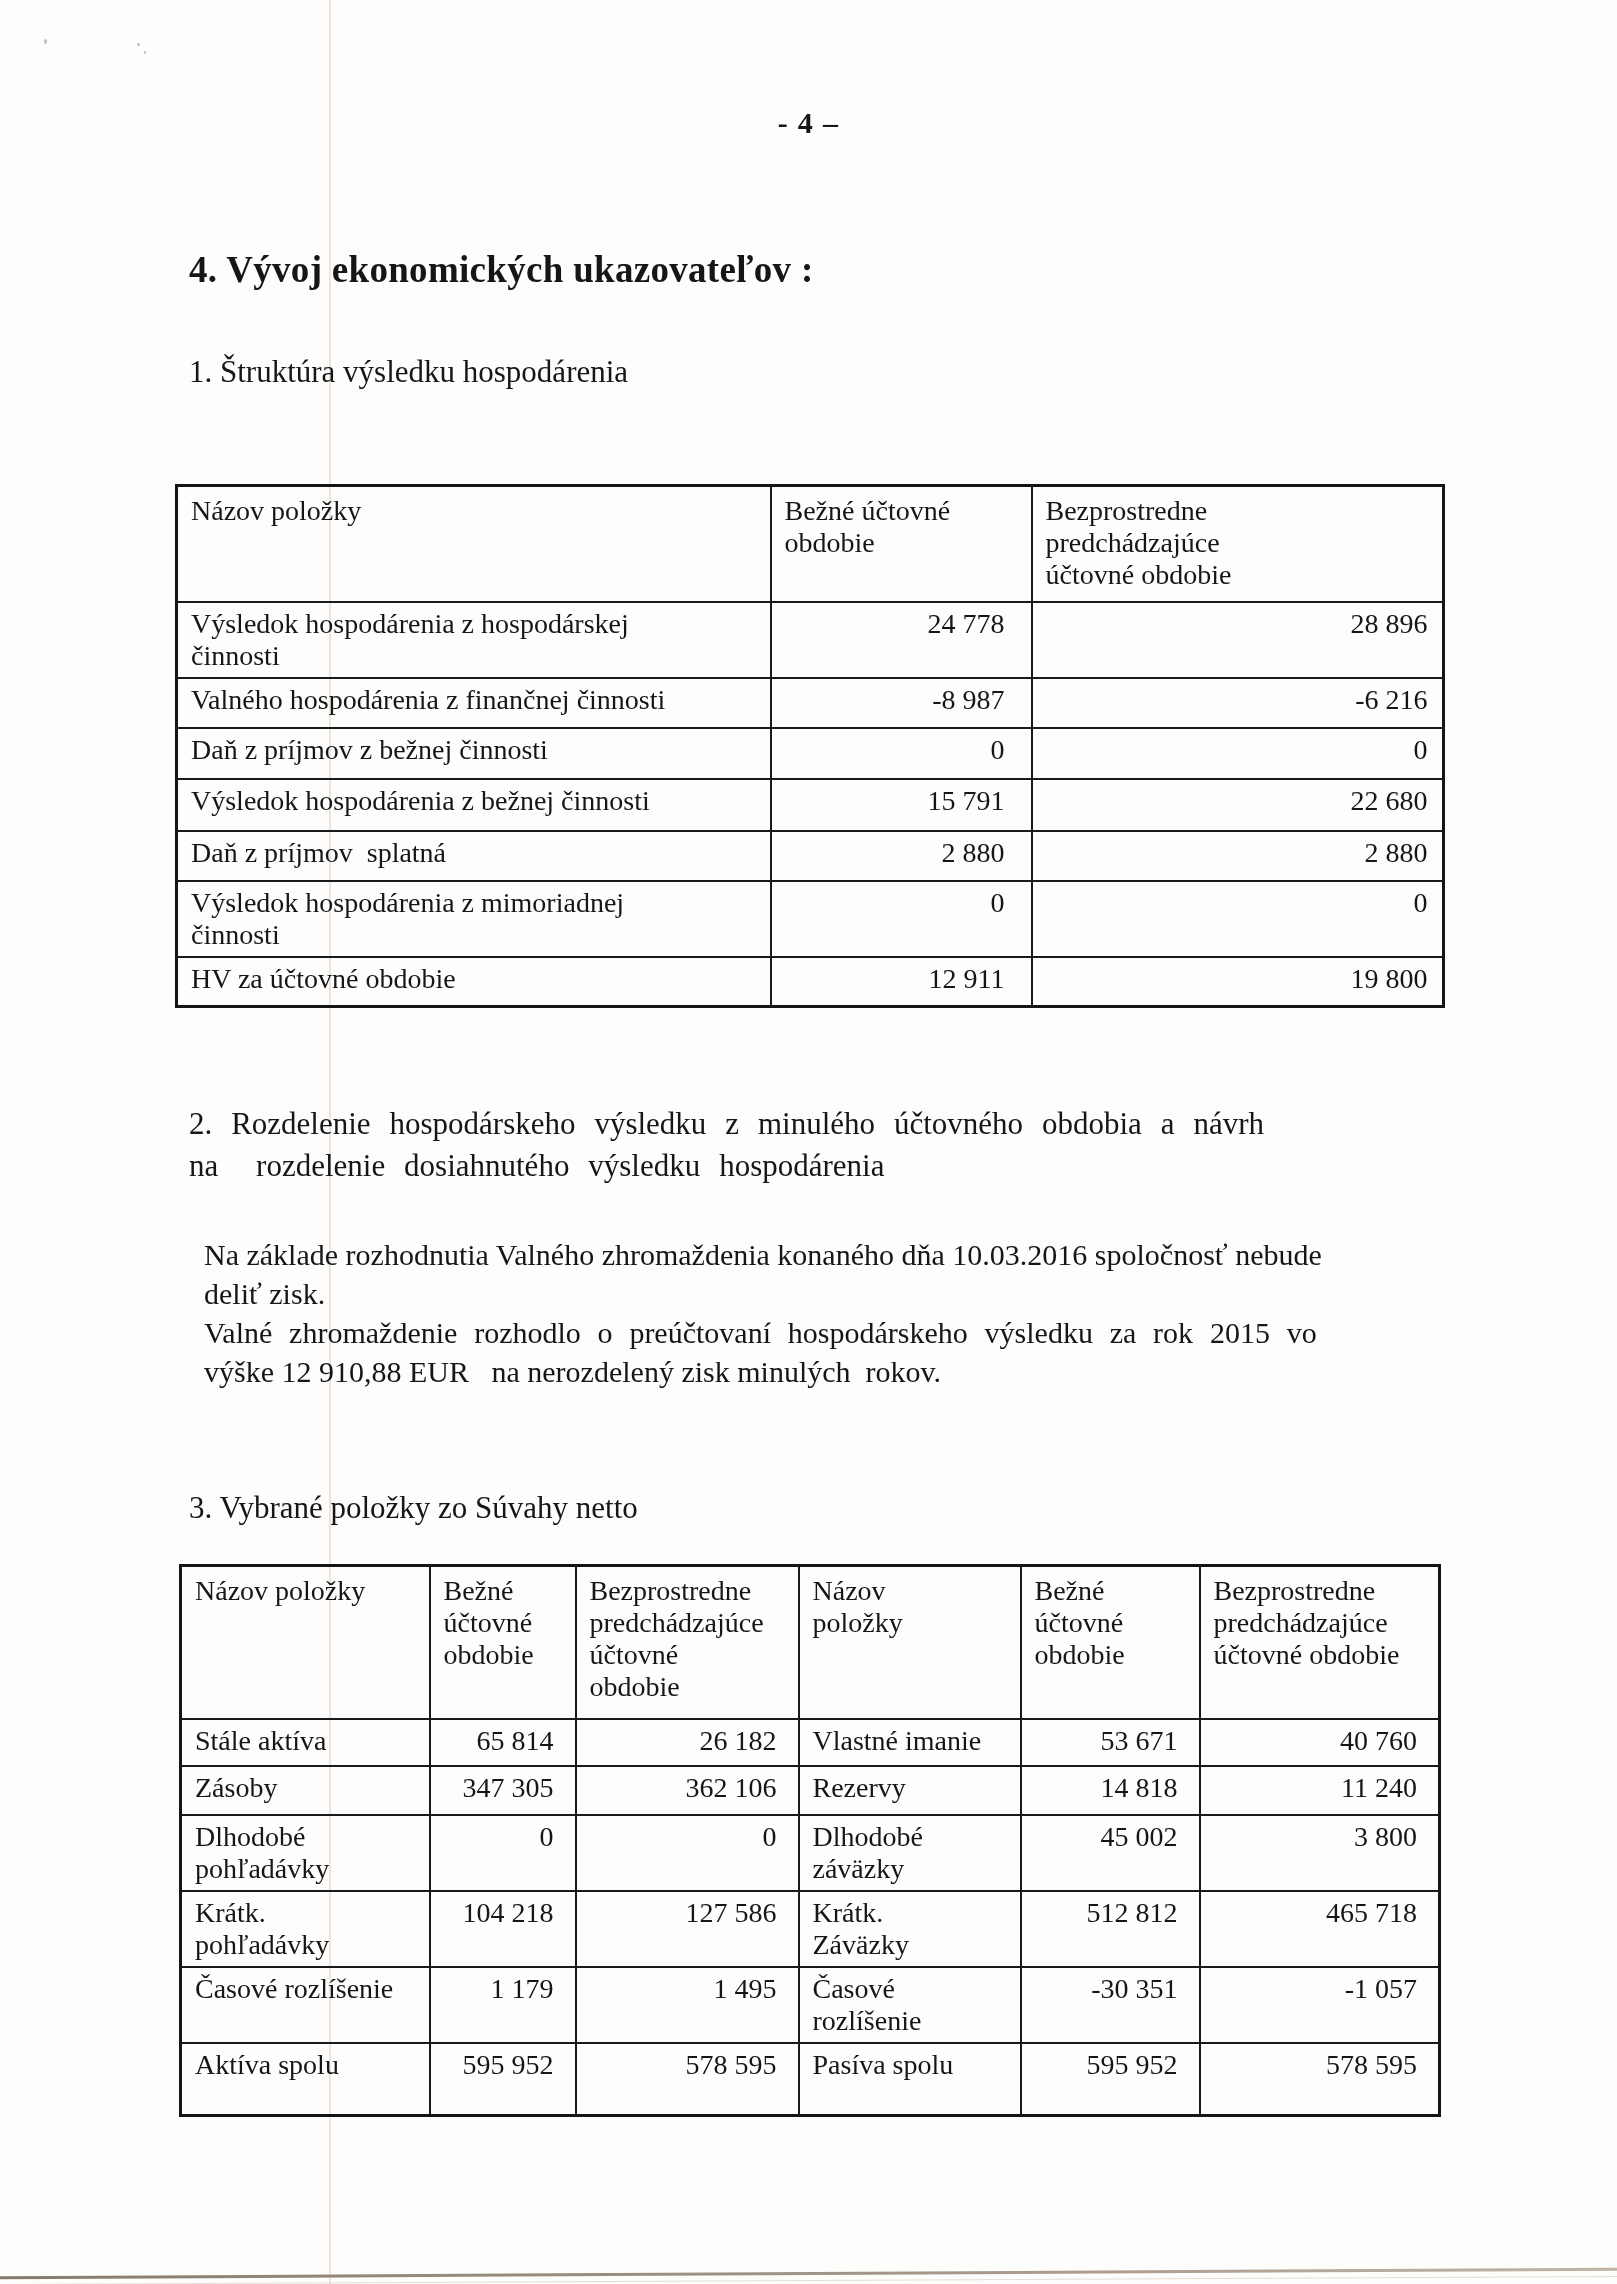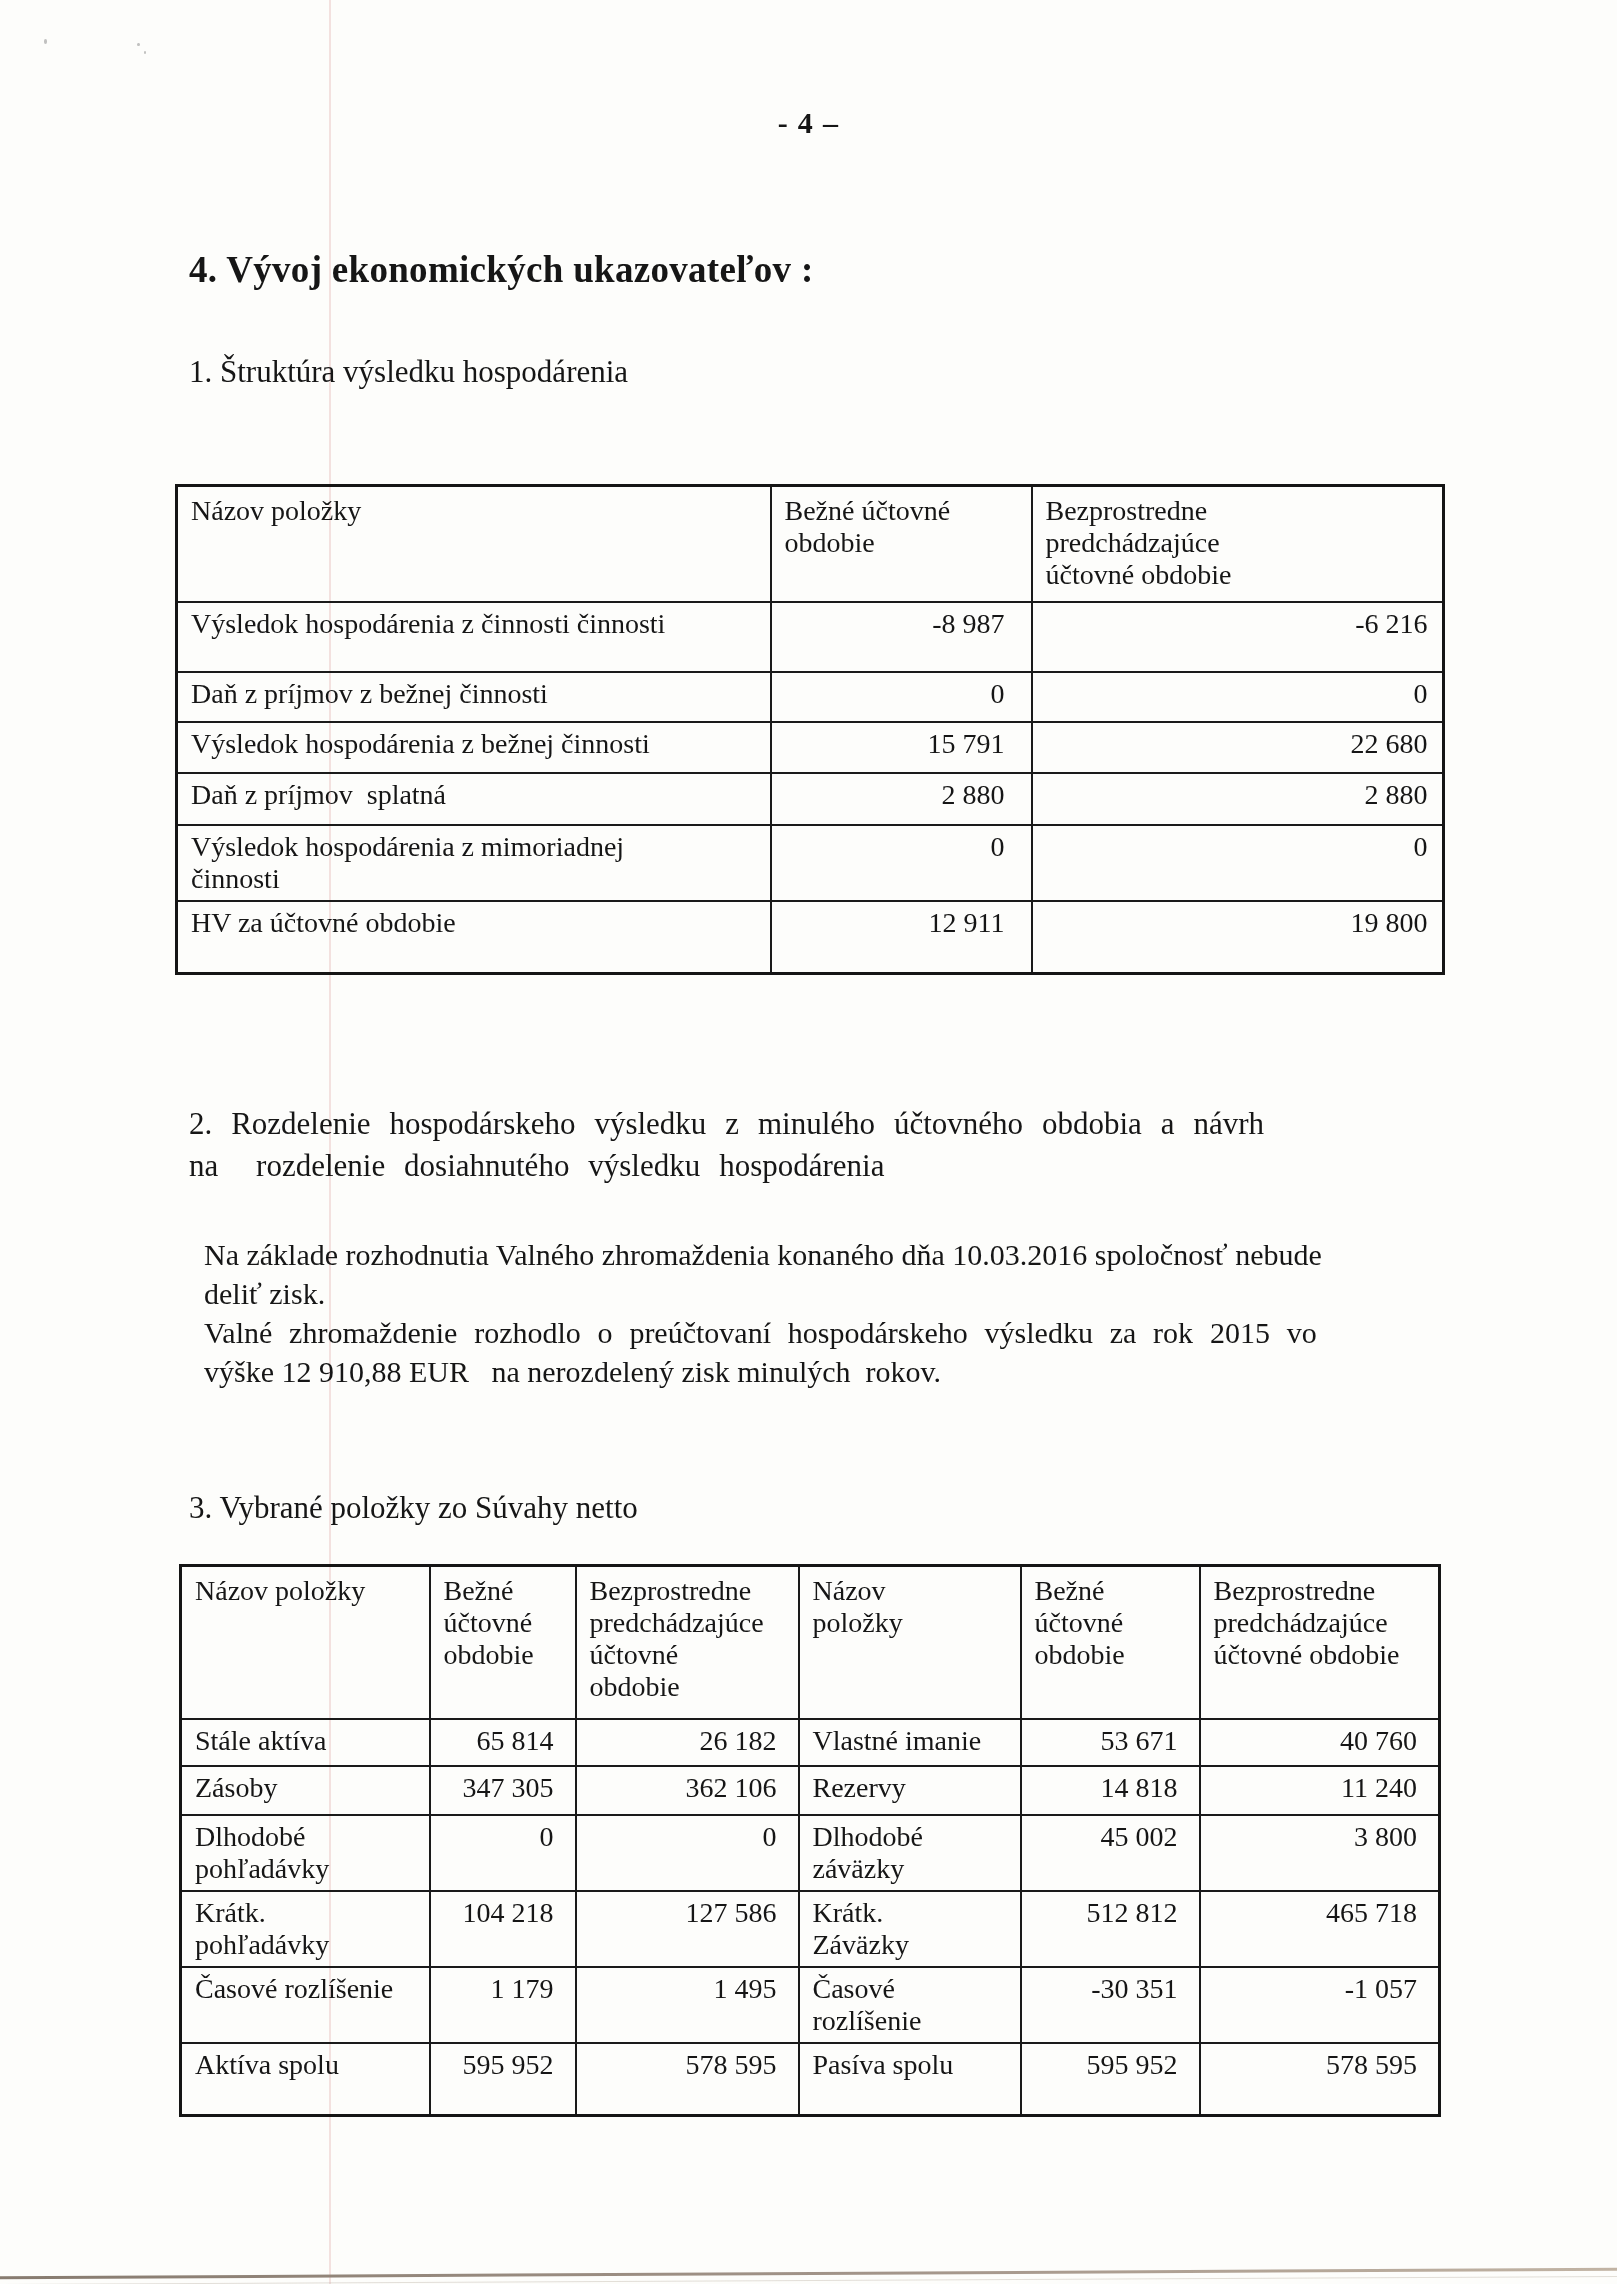--- a/index.html
+++ b/index.html
@@ -87,21 +87,27 @@
     <tbody>
       <tr>
         <th class="lab">Názov položky</th>
         <th class="lab">Bežné účtovné
 obdobie</th>
         <th class="lab">Bezprostredne
 predchádzajúce
 účtovné obdobie</th>
       </tr>
       <tr>
-        <td class="lab">Výsledok hospodárenia z činnosti činnosti</td>
+        <td class="lab">Výsledok hospodárenia z hospodárskej
+činnosti</td>
+        <td class="num c2">24 778</td>
+        <td class="num c3">28 896</td>
+      </tr>
+      <tr>
+        <td class="lab">Valného hospodárenia z finančnej činnosti</td>
         <td class="num c2">-8 987</td>
         <td class="num c3">-6 216</td>
       </tr>
       <tr>
         <td class="lab">Daň z príjmov z bežnej činnosti</td>
         <td class="num c2">0</td>
         <td class="num c3">0</td>
       </tr>
       <tr>
         <td class="lab">Výsledok hospodárenia z bežnej činnosti</td>

